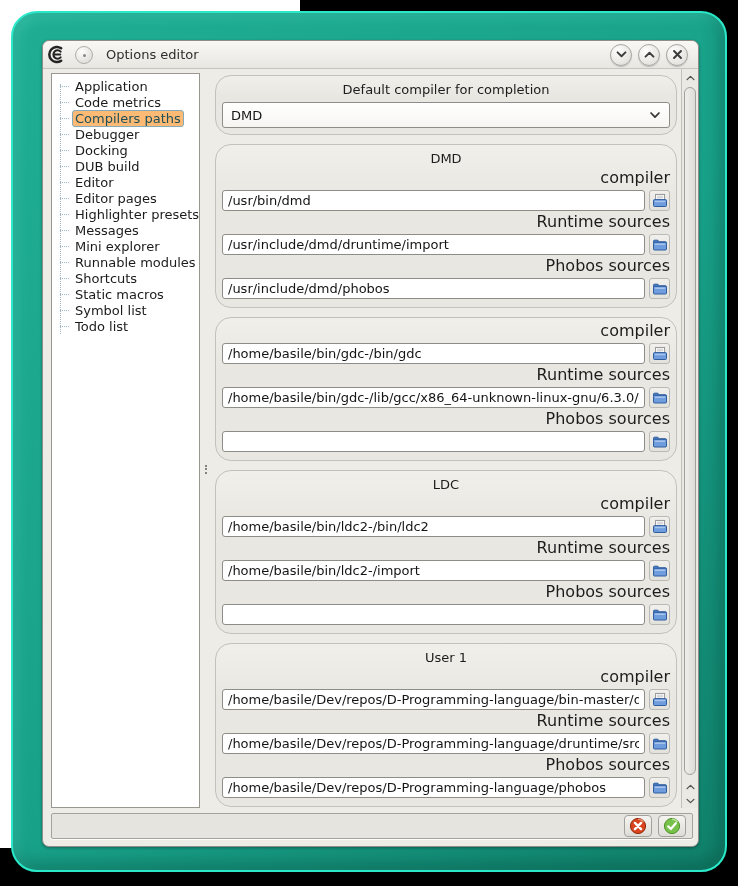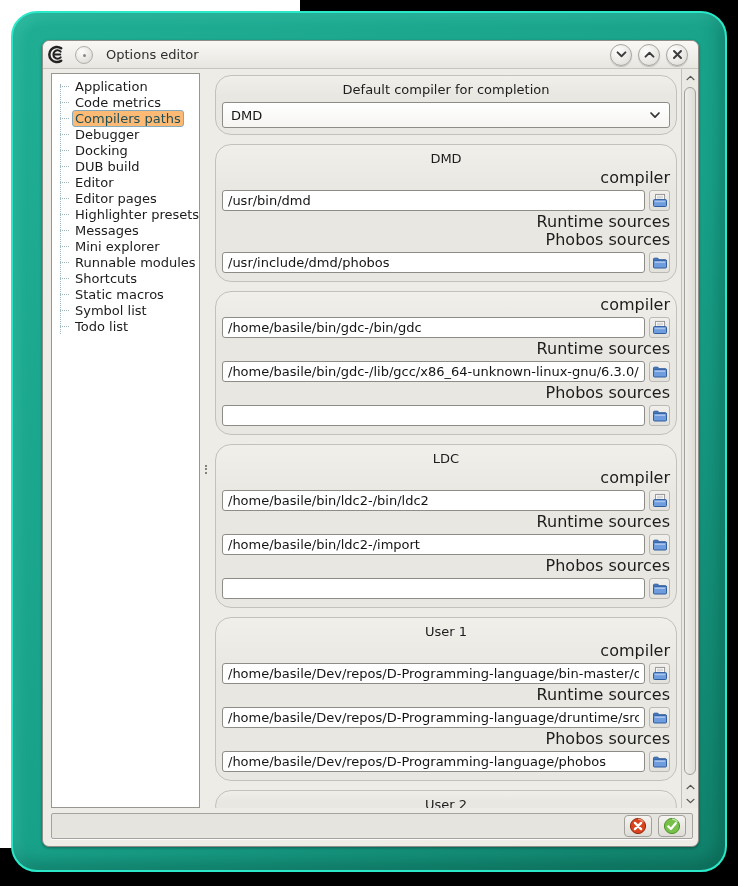--- a/index.html
+++ b/index.html
@@ -252,20 +252,32 @@
                   <svg viewBox="0 0 16 16" width="16" height="16">
                     <rect x="3.6" y="1.4" width="9" height="7.6" fill="#fcfcfc" stroke="#8e8e8e" stroke-width="0.9"></rect>
                     <path d="M5 3.2 h6.2 M5 4.7 h6.2 M5 6.2 h4" stroke="#c0c0c0" stroke-width="0.8"></path>
                     <rect x="1.5" y="6.6" width="13" height="6.9" rx="1" fill="#6f9cdc" stroke="#2f5d9e"></rect>
                     <rect x="2.7" y="7.7" width="10.6" height="1.6" rx="0.8" fill="#a8c4ec"></rect>
                   </svg>
                 </span>
               </button>
             </div>
             <div class="flabel">Runtime sources</div>
+            <div class="frow">
+              <input type="text" class="path-input" value="/usr/include/dmd/druntime/import" style="">
+              <button class="browse-btn">
+                <span class="icon">
+                  <svg viewBox="0 0 16 16" width="16" height="16">
+                    <path d="M1.5 6 v-1.8 a1 1 0 0 1 1-1 h3.3 l1.4 1.6 h6.3 a1 1 0 0 1 1 1 V6 z" fill="#4a7ec6" stroke="#2f5d9e"></path>
+                    <rect x="1.5" y="5.3" width="13" height="7.7" rx="1" fill="#6f9cdc" stroke="#2f5d9e"></rect>
+                    <rect x="2.7" y="6.4" width="10.6" height="1.7" rx="0.8" fill="#a8c4ec"></rect>
+                  </svg>
+                </span>
+              </button>
+            </div>
             <div class="flabel">Phobos sources</div>
             <div class="frow">
               <input type="text" class="path-input" value="/usr/include/dmd/phobos" style="">
               <button class="browse-btn">
                 <span class="icon">
                   <svg viewBox="0 0 16 16" width="16" height="16">
                     <path d="M1.5 6 v-1.8 a1 1 0 0 1 1-1 h3.3 l1.4 1.6 h6.3 a1 1 0 0 1 1 1 V6 z" fill="#4a7ec6" stroke="#2f5d9e"></path>
                     <rect x="1.5" y="5.3" width="13" height="7.7" rx="1" fill="#6f9cdc" stroke="#2f5d9e"></rect>
                     <rect x="2.7" y="6.4" width="10.6" height="1.7" rx="0.8" fill="#a8c4ec"></rect>
                   </svg>

